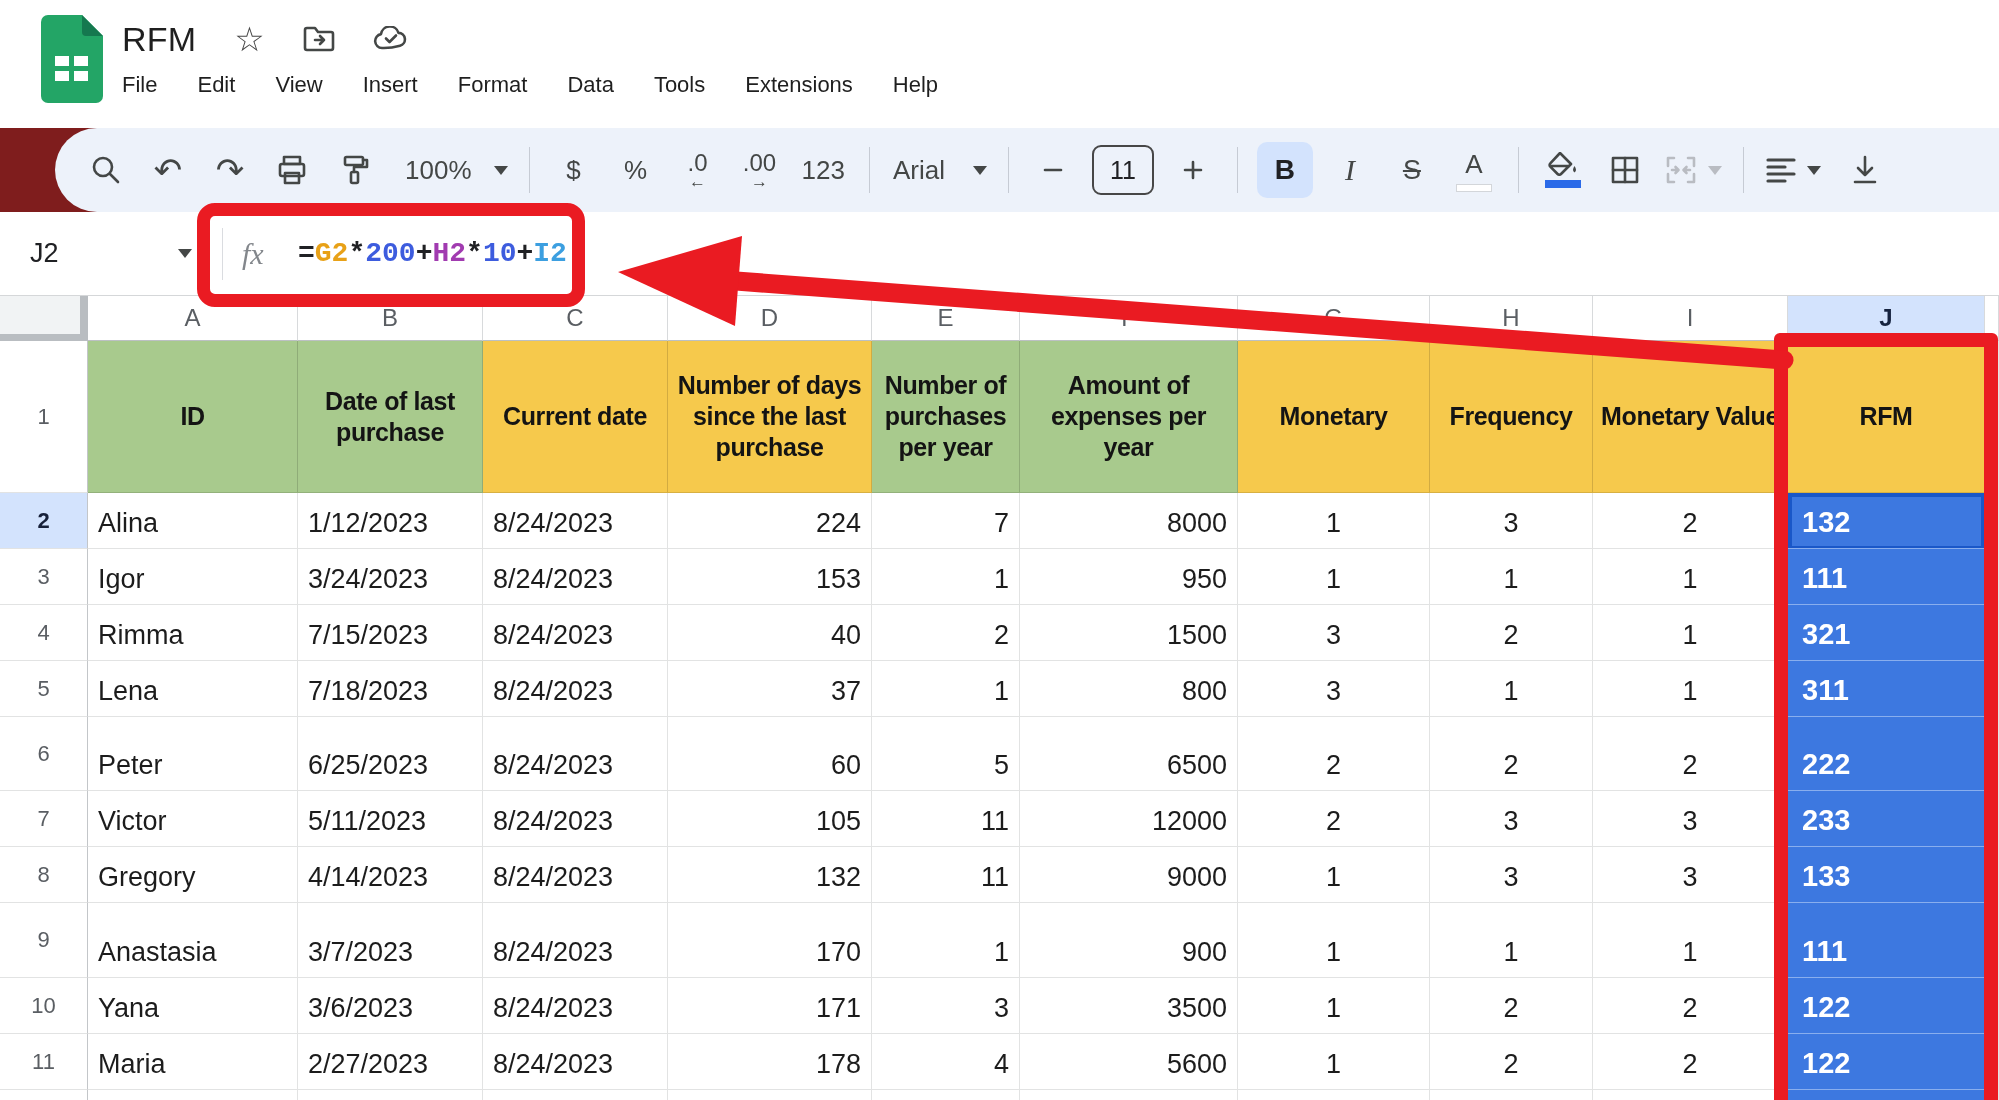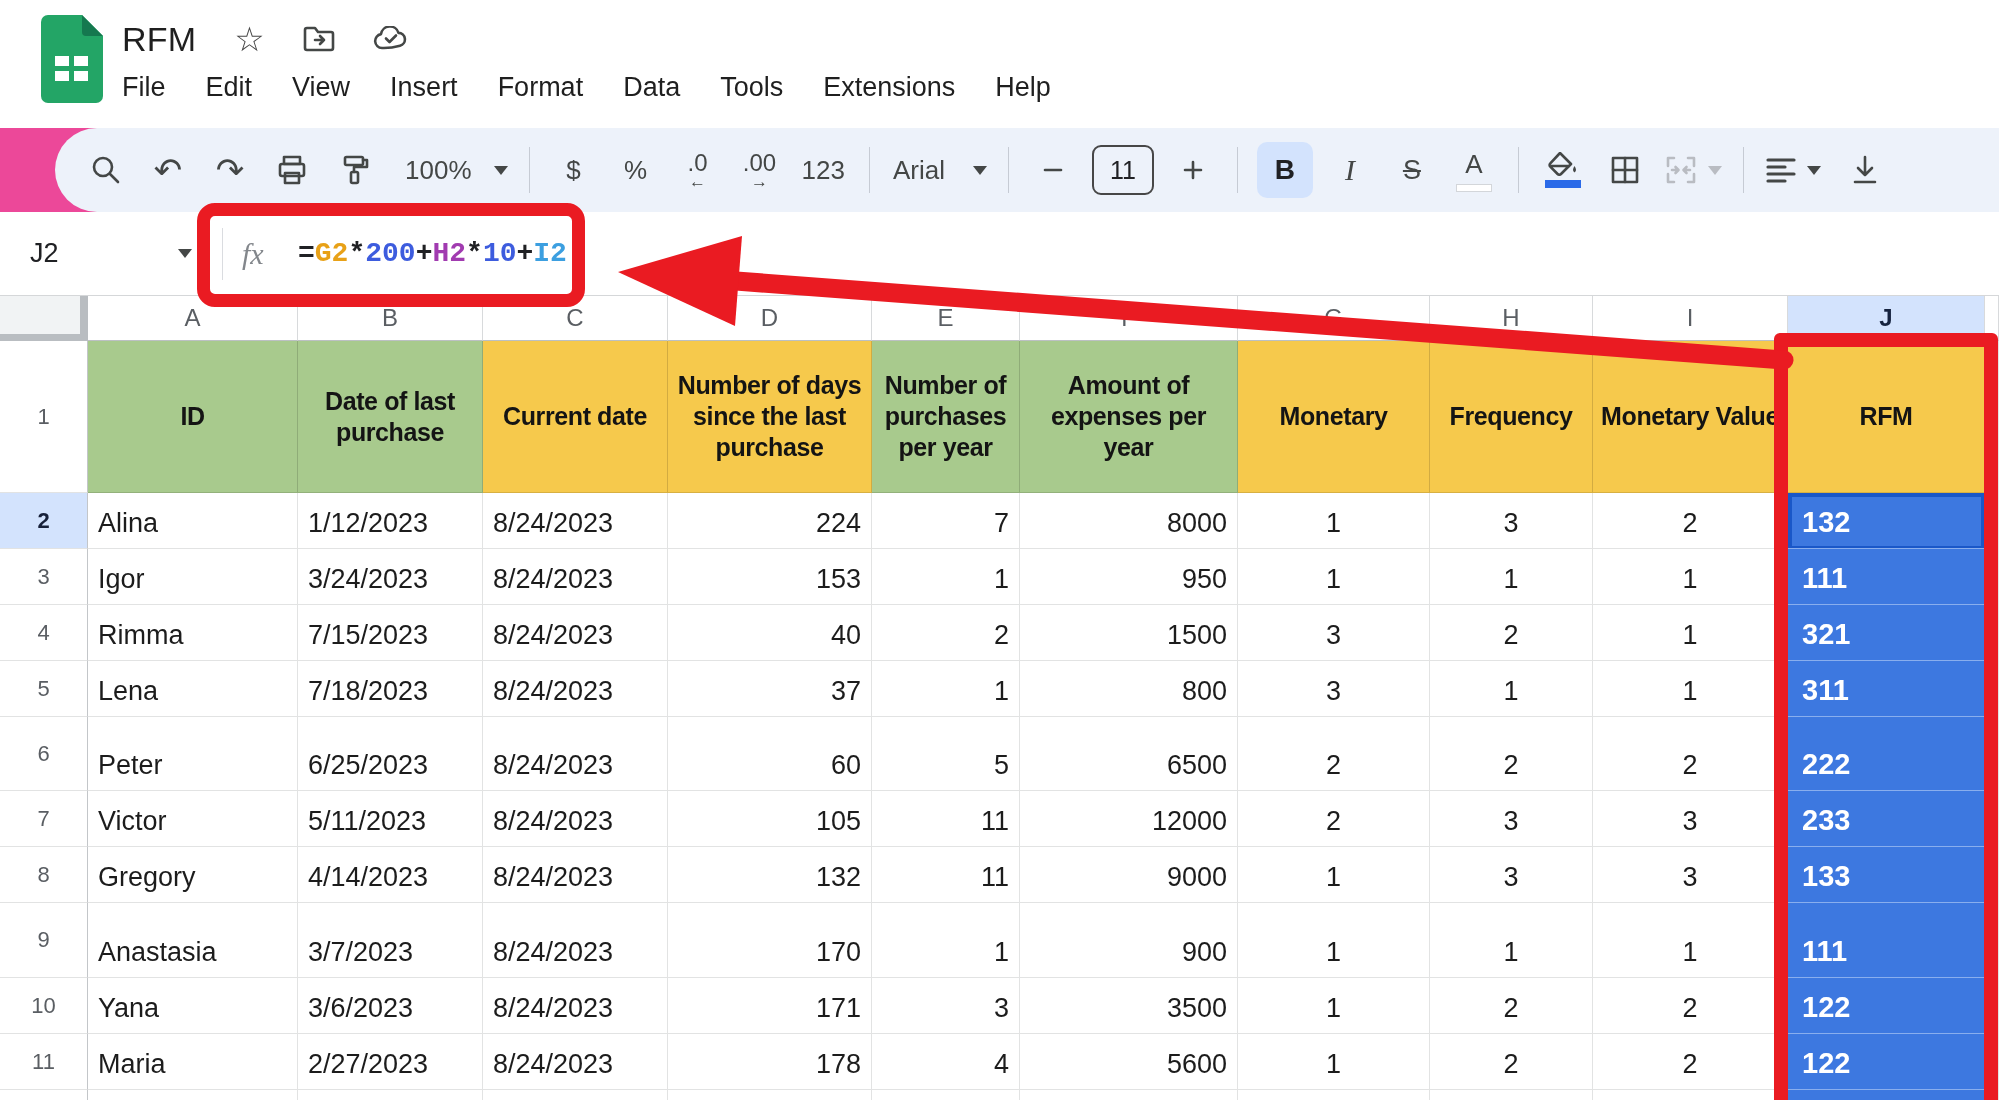--- a/index.html
+++ b/index.html
@@ -1,26 +1,26 @@
 <!DOCTYPE html>
 <html><head>
 <meta charset="utf-8">
 <style>
   html,body{margin:0;padding:0;background:#e9e9e9;}
-  #app{position:relative;width:1999px;height:1100px;background:#ec4899;overflow:hidden;
+  #app{position:relative;width:1999px;height:1100px;background:#7f1d1d;overflow:hidden;
        font-family:"Liberation Sans",sans-serif;-webkit-font-smoothing:antialiased;}
 
   
   #topbar{position:absolute;left:0;top:0;width:100%;height:128px;background:#ffffff;}
   #logo{position:absolute;left:40px;top:14px;}
   .title-row{position:absolute;left:122px;top:16px;height:46px;display:flex;align-items:center;}
   #doc-title{font-size:34px;color:#1f1f1f;letter-spacing:0.2px;}
   .title-ic{margin-left:38px;color:#474747;display:flex;align-items:center;}
   .star-glyph{font-size:34px;line-height:1;}
-  .menu-row{position:absolute;left:122px;top:72px;display:flex;gap:40px;font-size:27px;color:#1f1f1f;}
+  .menu-row{position:absolute;left:122px;top:72px;display:flex;gap:40px;font-size:22px;color:#1f1f1f;}
   .menu-item{cursor:default;}
 
   
   #toolbar{position:absolute;left:55px;top:128px;right:0;height:84px;background:#edf2fa;
            border-radius:42px 0 0 42px;display:flex;align-items:center;padding-left:20px;box-sizing:border-box;}
   .tbtn{height:58px;min-width:40px;display:flex;align-items:center;justify-content:center;
         margin:0 11px;color:#444746;font-size:26px;white-space:nowrap;}
   .tdiv{width:1px;height:46px;background:#c6cbd4;margin:0 13px;flex:none;}
   .car{width:0;height:0;border-left:8px solid transparent;border-right:8px solid transparent;
        border-top:10px solid #444746;margin-left:10px;}

